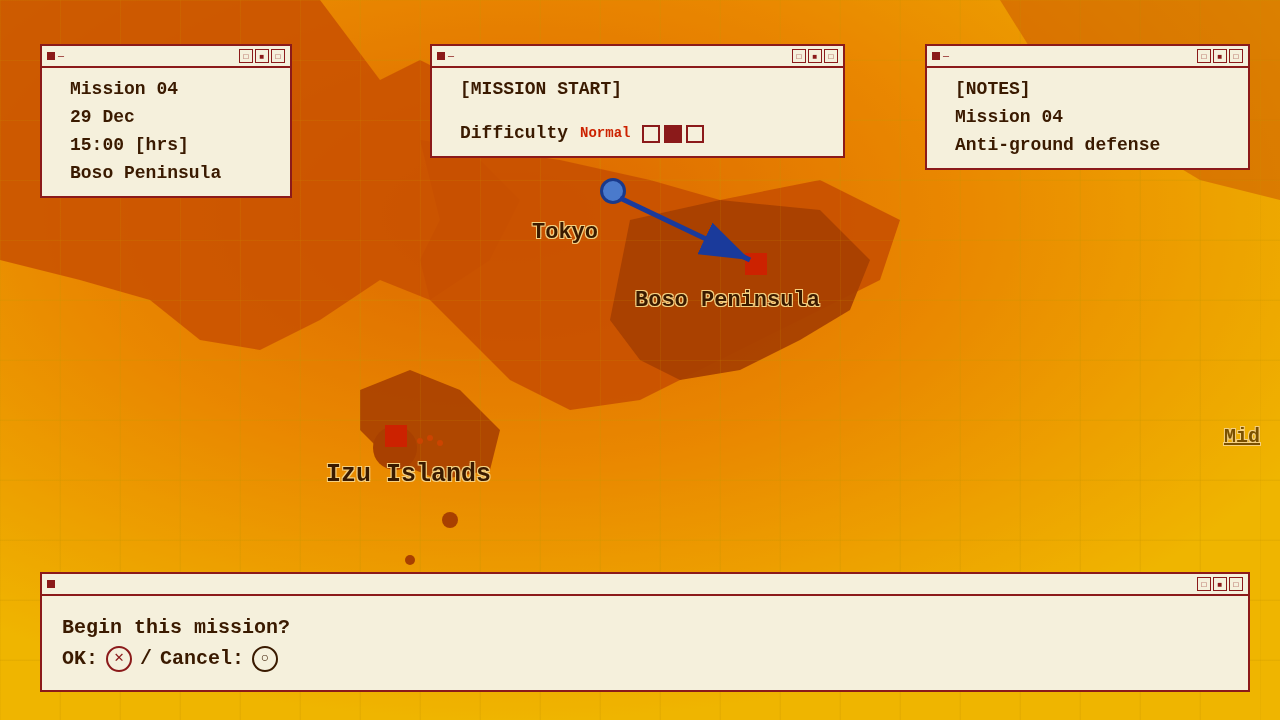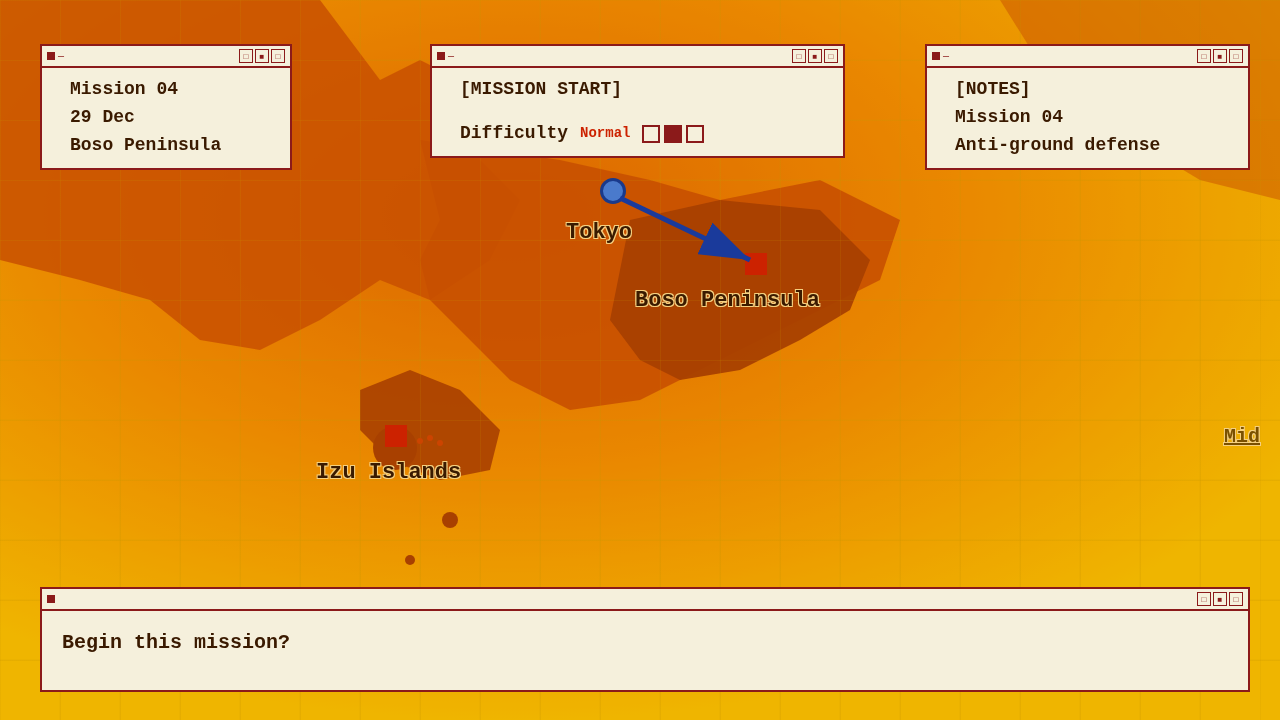--- a/index.html
+++ b/index.html
@@ -153,34 +153,34 @@
     .map-label {
       position: absolute;
       font-family: 'Courier New', Courier, monospace;
       font-weight: bold;
       color: #3a1a00;
       text-shadow: 1px 1px 0 #f5d080, -1px -1px 0 #f5d080, 1px -1px 0 #f5d080, -1px 1px 0 #f5d080;
     }
 
     #label-tokyo {
       top: 220px;
-      left: 566px;
+      left: 532px;
       font-size: 22px;
     }
 
     #label-boso {
       top: 288px;
       left: 635px;
       font-size: 22px;
     }
 
     #label-izu {
       top: 460px;
-      left: 316px;
-      font-size: 22px;
+      left: 326px;
+      font-size: 25px;
     }
 
     #label-mid {
       top: 425px;
       right: 20px;
       font-size: 20px;
       color: #7a5000;
       text-decoration: underline;
     }
 
@@ -211,21 +211,20 @@
     #marker-izu {
       top: 425px;
       left: 385px;
     }
 
     
     .dialog-text {
       font-size: 20px;
       color: #3a1a00;
       font-weight: bold;
-      margin-bottom: 16px;
     }
 
     .dialog-controls {
       font-size: 20px;
       color: #3a1a00;
       font-weight: bold;
       display: flex;
       align-items: center;
       gap: 8px;
     }
@@ -370,20 +369,21 @@
     </div>
     <div class="titlebar-controls">
       <div class="titlebar-btn">□</div>
       <div class="titlebar-btn">■</div>
       <div class="titlebar-btn">□</div>
     </div>
   </div>
   <div class="window-content">
     <div>Mission 04</div>
     <div>29 Dec</div>
+    <div>15:00 [hrs]</div>
     <div>Boso Peninsula</div>
   </div>
 </div>
 
 <div class="window-panel" id="panel-start">
   <div class="window-titlebar">
     <div class="window-titlebar-dots">
       <div class="titlebar-dot"></div>
       <span class="titlebar-dash">—</span>
     </div>
@@ -432,14 +432,21 @@
       <div class="titlebar-dot"></div>
     </div>
     <div class="titlebar-controls">
       <div class="titlebar-btn">□</div>
       <div class="titlebar-btn">■</div>
       <div class="titlebar-btn">□</div>
     </div>
   </div>
   <div class="window-content" style="padding: 16px 20px;">
     <div class="dialog-text">Begin this mission?</div>
+    <div class="dialog-controls">
+      <span>OK:</span>
+      <span class="btn-circle-x">✕</span>
+      <span>/</span>
+      <span>Cancel:</span>
+      <span class="btn-circle-o">○</span>
+    </div>
   </div>
 </div>
 
 </body></html>

